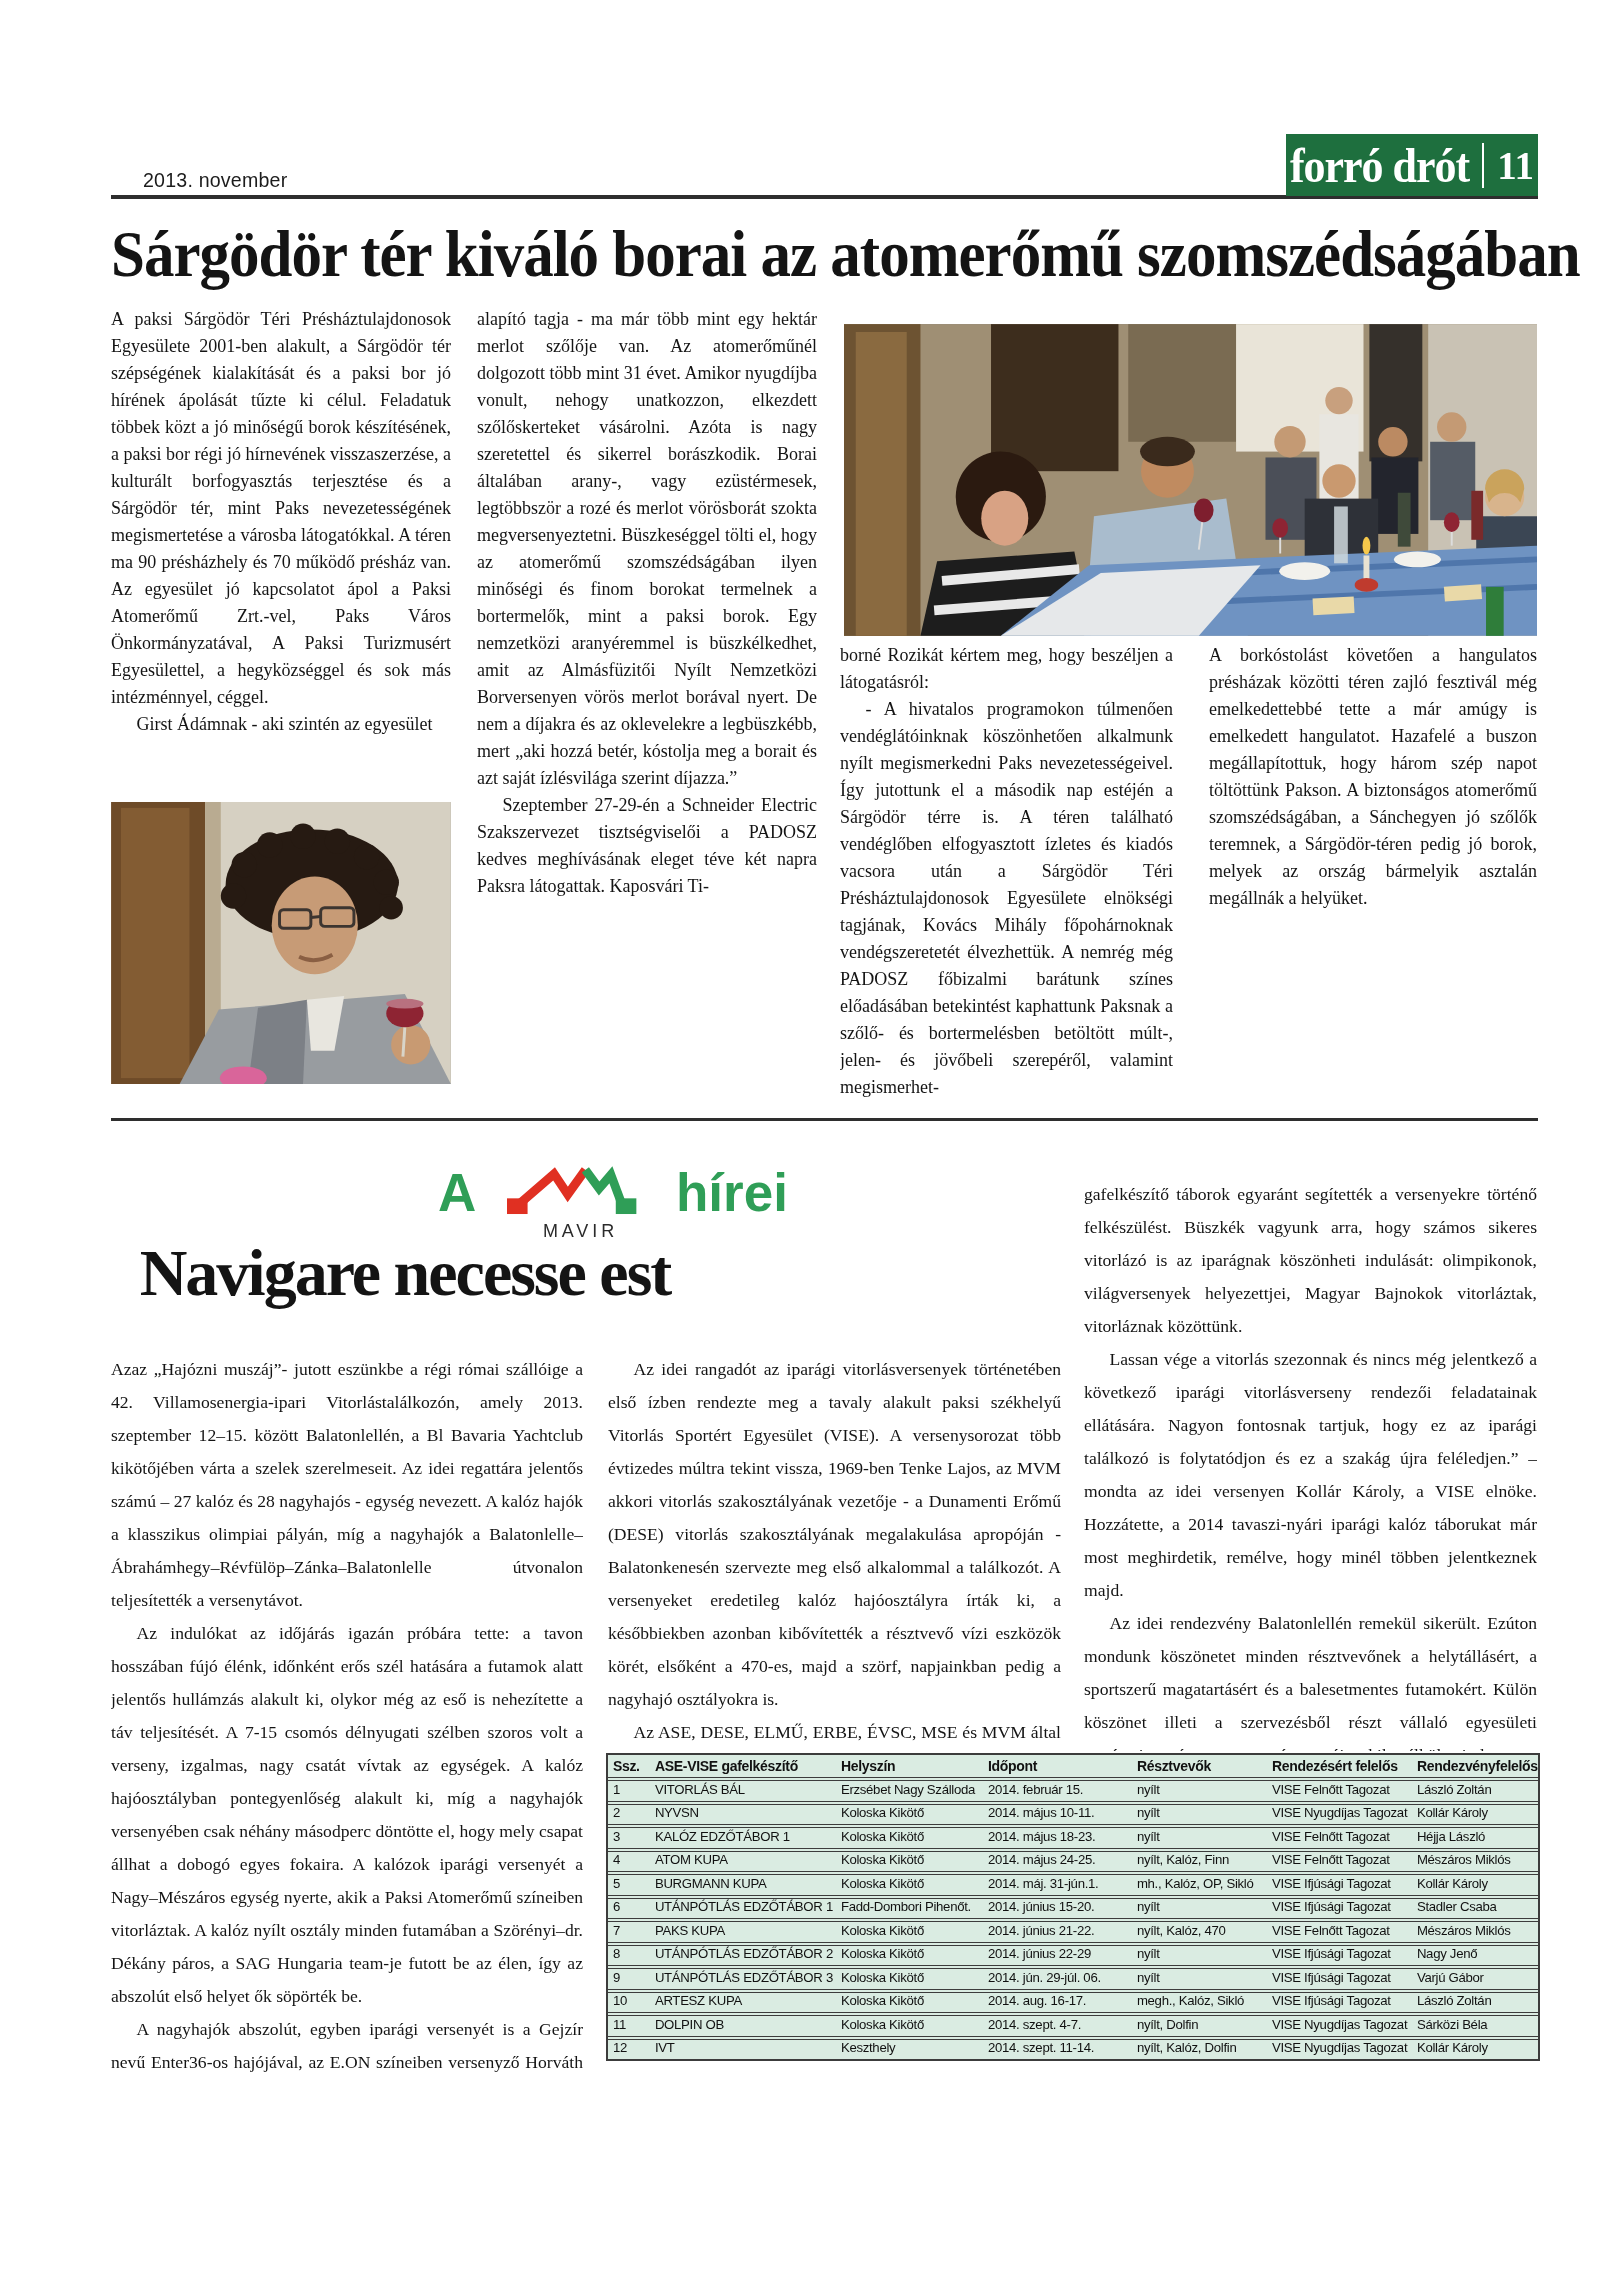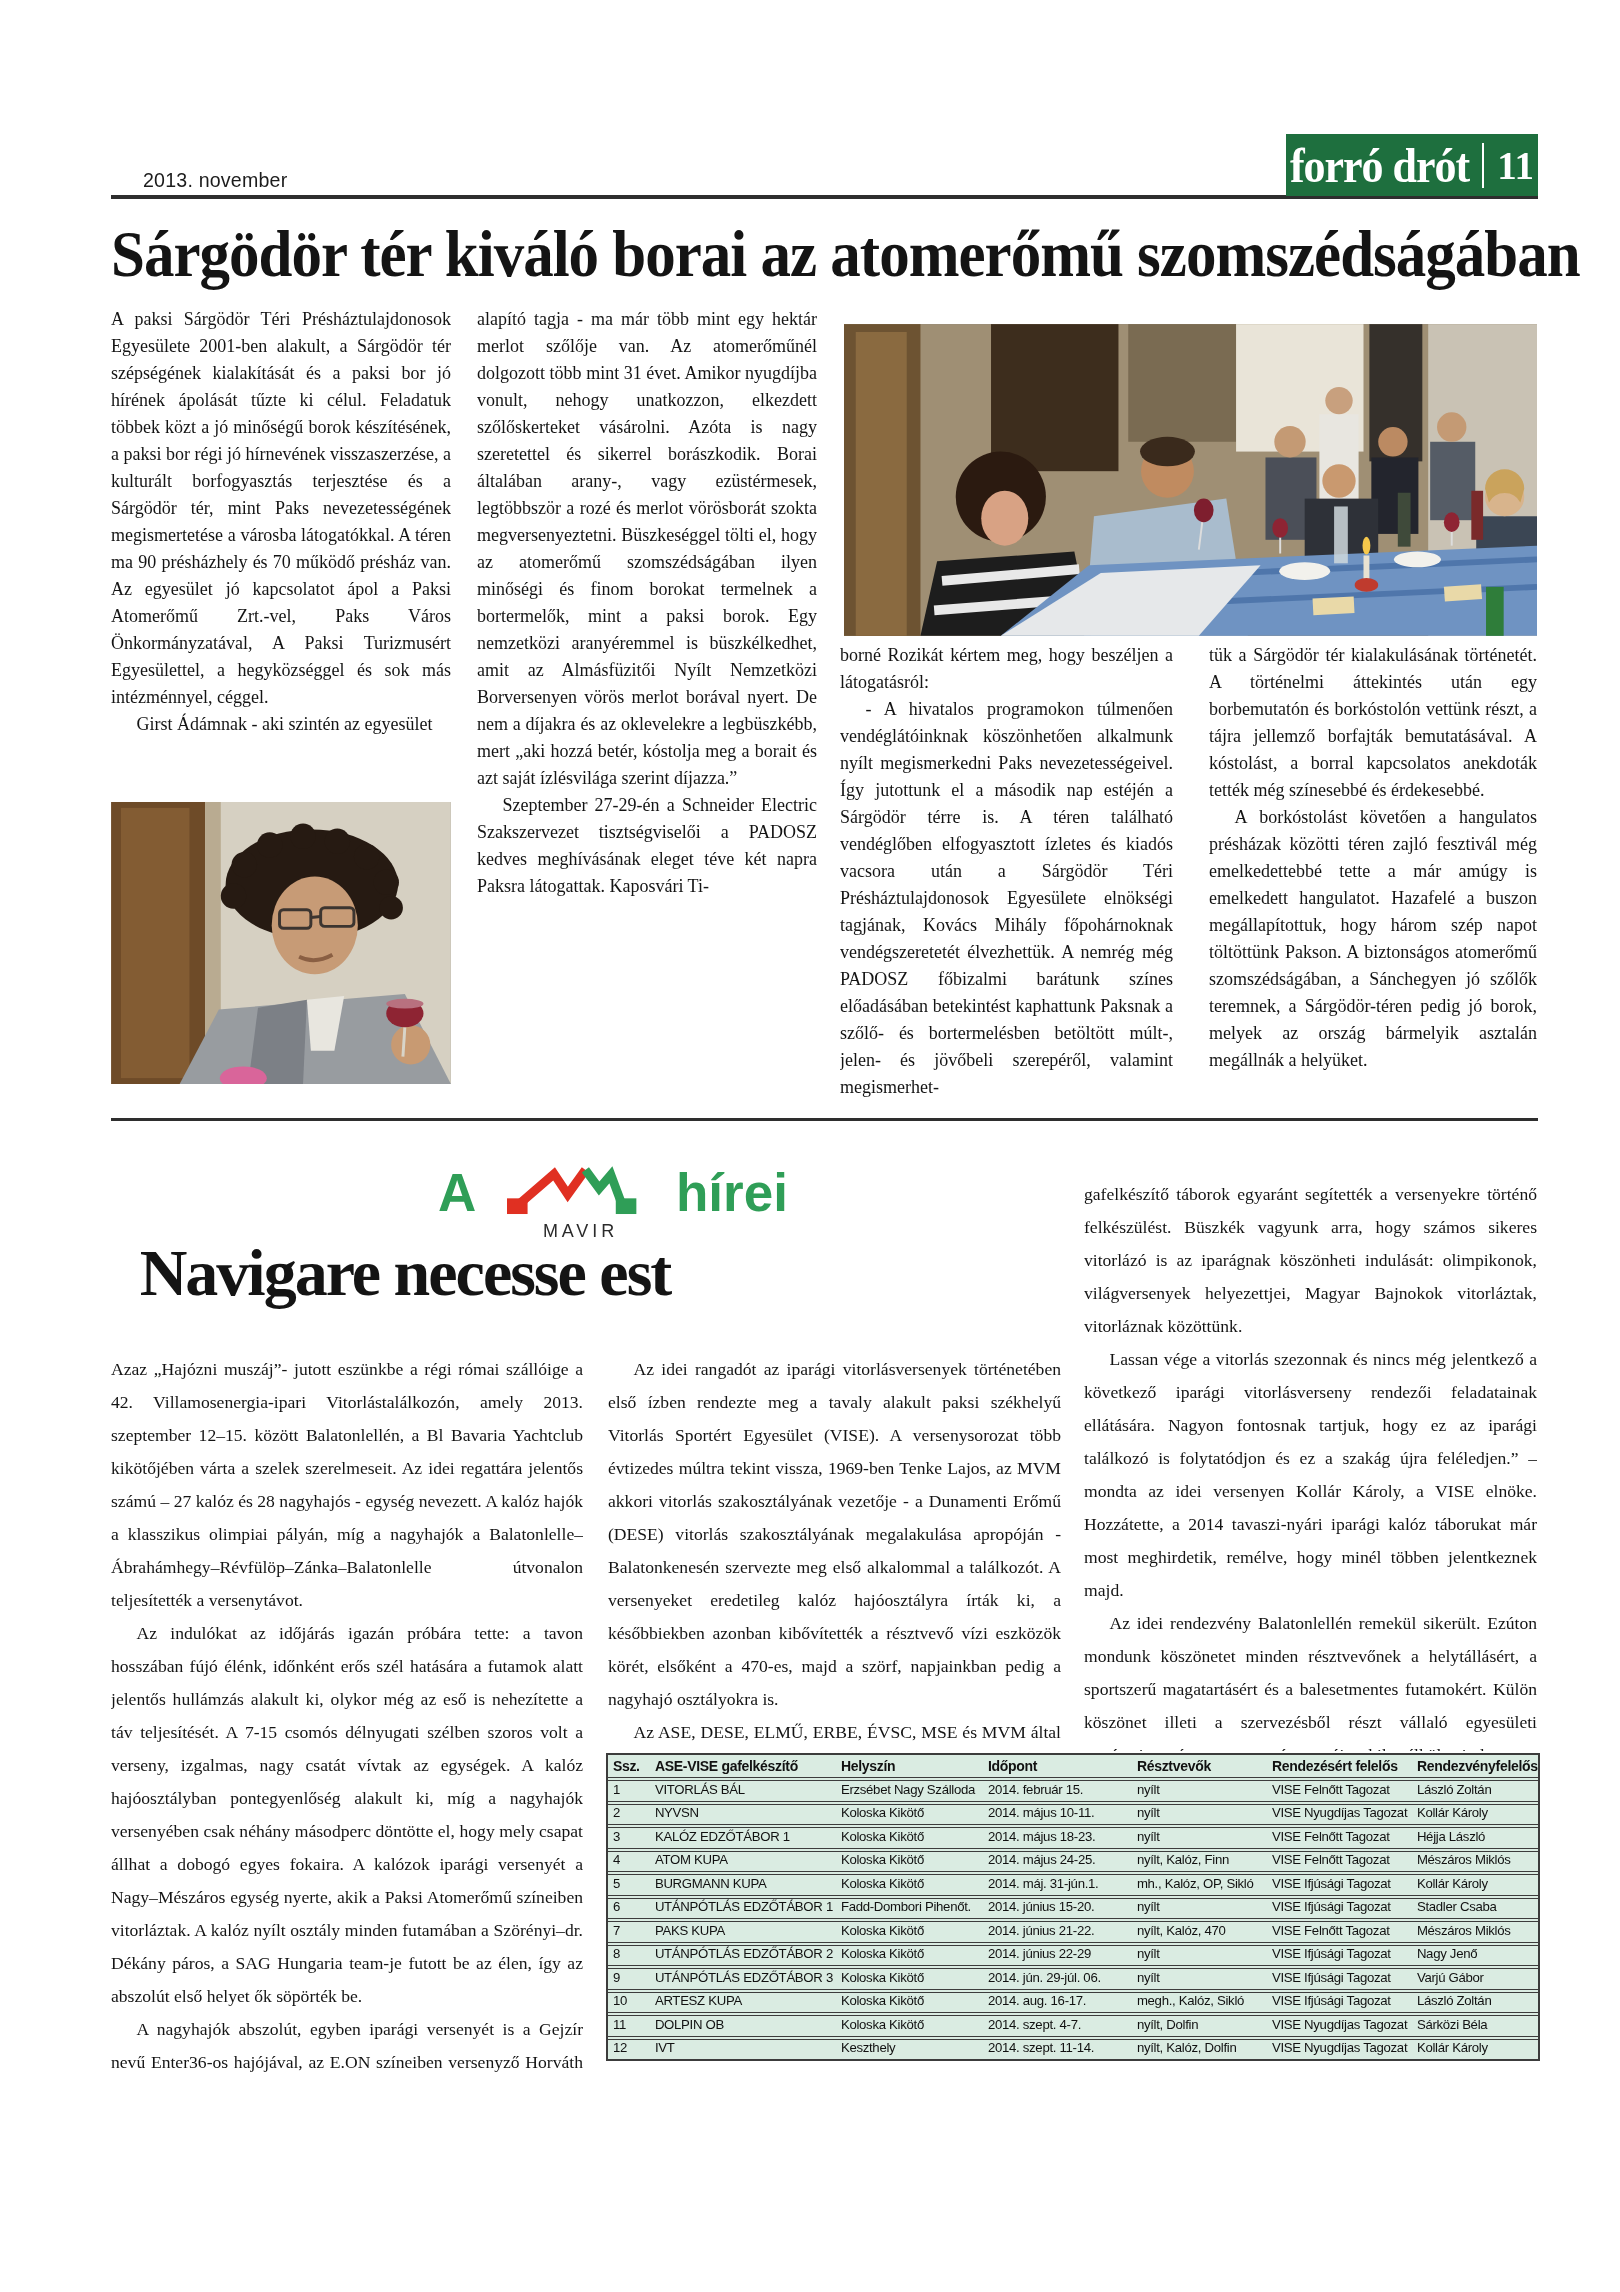--- a/index.html
+++ b/index.html
@@ -89,21 +89,20 @@
     </div>
   <div class="abs col a1col a1c2 ni-first">
       <p>alapító tagja - ma már több mint egy hektár merlot szőlője van. Az atomerőműnél dolgozott több mint 31 évet. Amikor nyugdíjba vonult, nehogy unatkozzon, elkezdett szőlőskerteket vásárolni. Azóta is nagy szeretettel és sikerrel borászkodik. Borai általában arany-, vagy ezüstérmesek, legtöbbször a rozé és merlot vörösborát szokta megversenyeztetni. Büszkeséggel tölti el, hogy az atomerőmű szomszédságában ilyen minőségi és finom borokat termelnek a bortermelők, mint a paksi borok. Egy nemzetközi aranyéremmel is büszkélkedhet, amit az Almásfüzitői Nyílt Nemzetközi Borversenyen vörös merlot borával nyert. De nem a díjakra és az oklevelekre a legbüszkébb, mert „aki hozzá betér, kóstolja meg a borait és azt saját ízlésvilága szerint díjazza.”</p>
       <p>Szeptember 27-29-én a Schneider Electric Szakszervezet tisztségviselői a PADOSZ kedves meghívásának eleget téve két napra Paksra látogattak. Kaposvári Ti-</p>
     </div>
   <div class="abs col a1col a1c3 ni-first">
       <p>borné Rozikát kértem meg, hogy beszéljen a látogatásról:</p>
       <p>- A hivatalos programokon túlmenően vendéglátóinknak köszönhetően alkalmunk nyílt megismerkedni Paks nevezetességeivel. Így jutottunk el a második nap estéjén a Sárgödör térre is. A téren található vendéglőben elfogyasztott ízletes és kiadós vacsora után a Sárgödör Téri Présháztulajdonosok Egyesülete elnökségi tagjának, Kovács Mihály főpohárnoknak vendégszeretetét élvezhettük. A nemrég még PADOSZ főbizalmi barátunk színes előadásában betekintést kaphattunk Paksnak a szőlő- és bortermelésben betöltött múlt-, jelen- és jövőbeli szerepéről, valamint megismerhet-</p>
     </div>
   <div class="abs col a1col a1c4 ni-first">
-      <p>tük a Sárgödör tér kialakulásának történetét. A történelmi áttekintés után egy borbemutatón és borkóstolón vettünk részt, a tájra jellemző borfajták bemutatásával. A kóstolást, a borral kapcsolatos anekdoták tették még színesebbé és érdekesebbé.</p>
       <p>A borkóstolást követően a hangulatos présházak közötti téren zajló fesztivál még emelkedettebbé tette a már amúgy is emelkedett hangulatot. Hazafelé a buszon megállapítottuk, hogy három szép napot töltöttünk Pakson. A biztonságos atomerőmű szomszédságában, a Sánchegyen jó szőlők teremnek, a Sárgödör-téren pedig jó borok, melyek az ország bármelyik asztalán megállnák a helyüket.</p>
     </div>
 
   <div class="abs photo portrait-photo">
     <svg width="340" height="282" viewBox="0 0 347 288">
       <rect width="347" height="288" fill="#d6d0c2"></rect>
       <rect width="96" height="288" fill="#6e4b28"></rect>
       <rect x="10" y="6" width="70" height="276" fill="#835c33"></rect>
       <rect x="96" width="16" height="288" fill="#b9ab91"></rect>
       <g>

